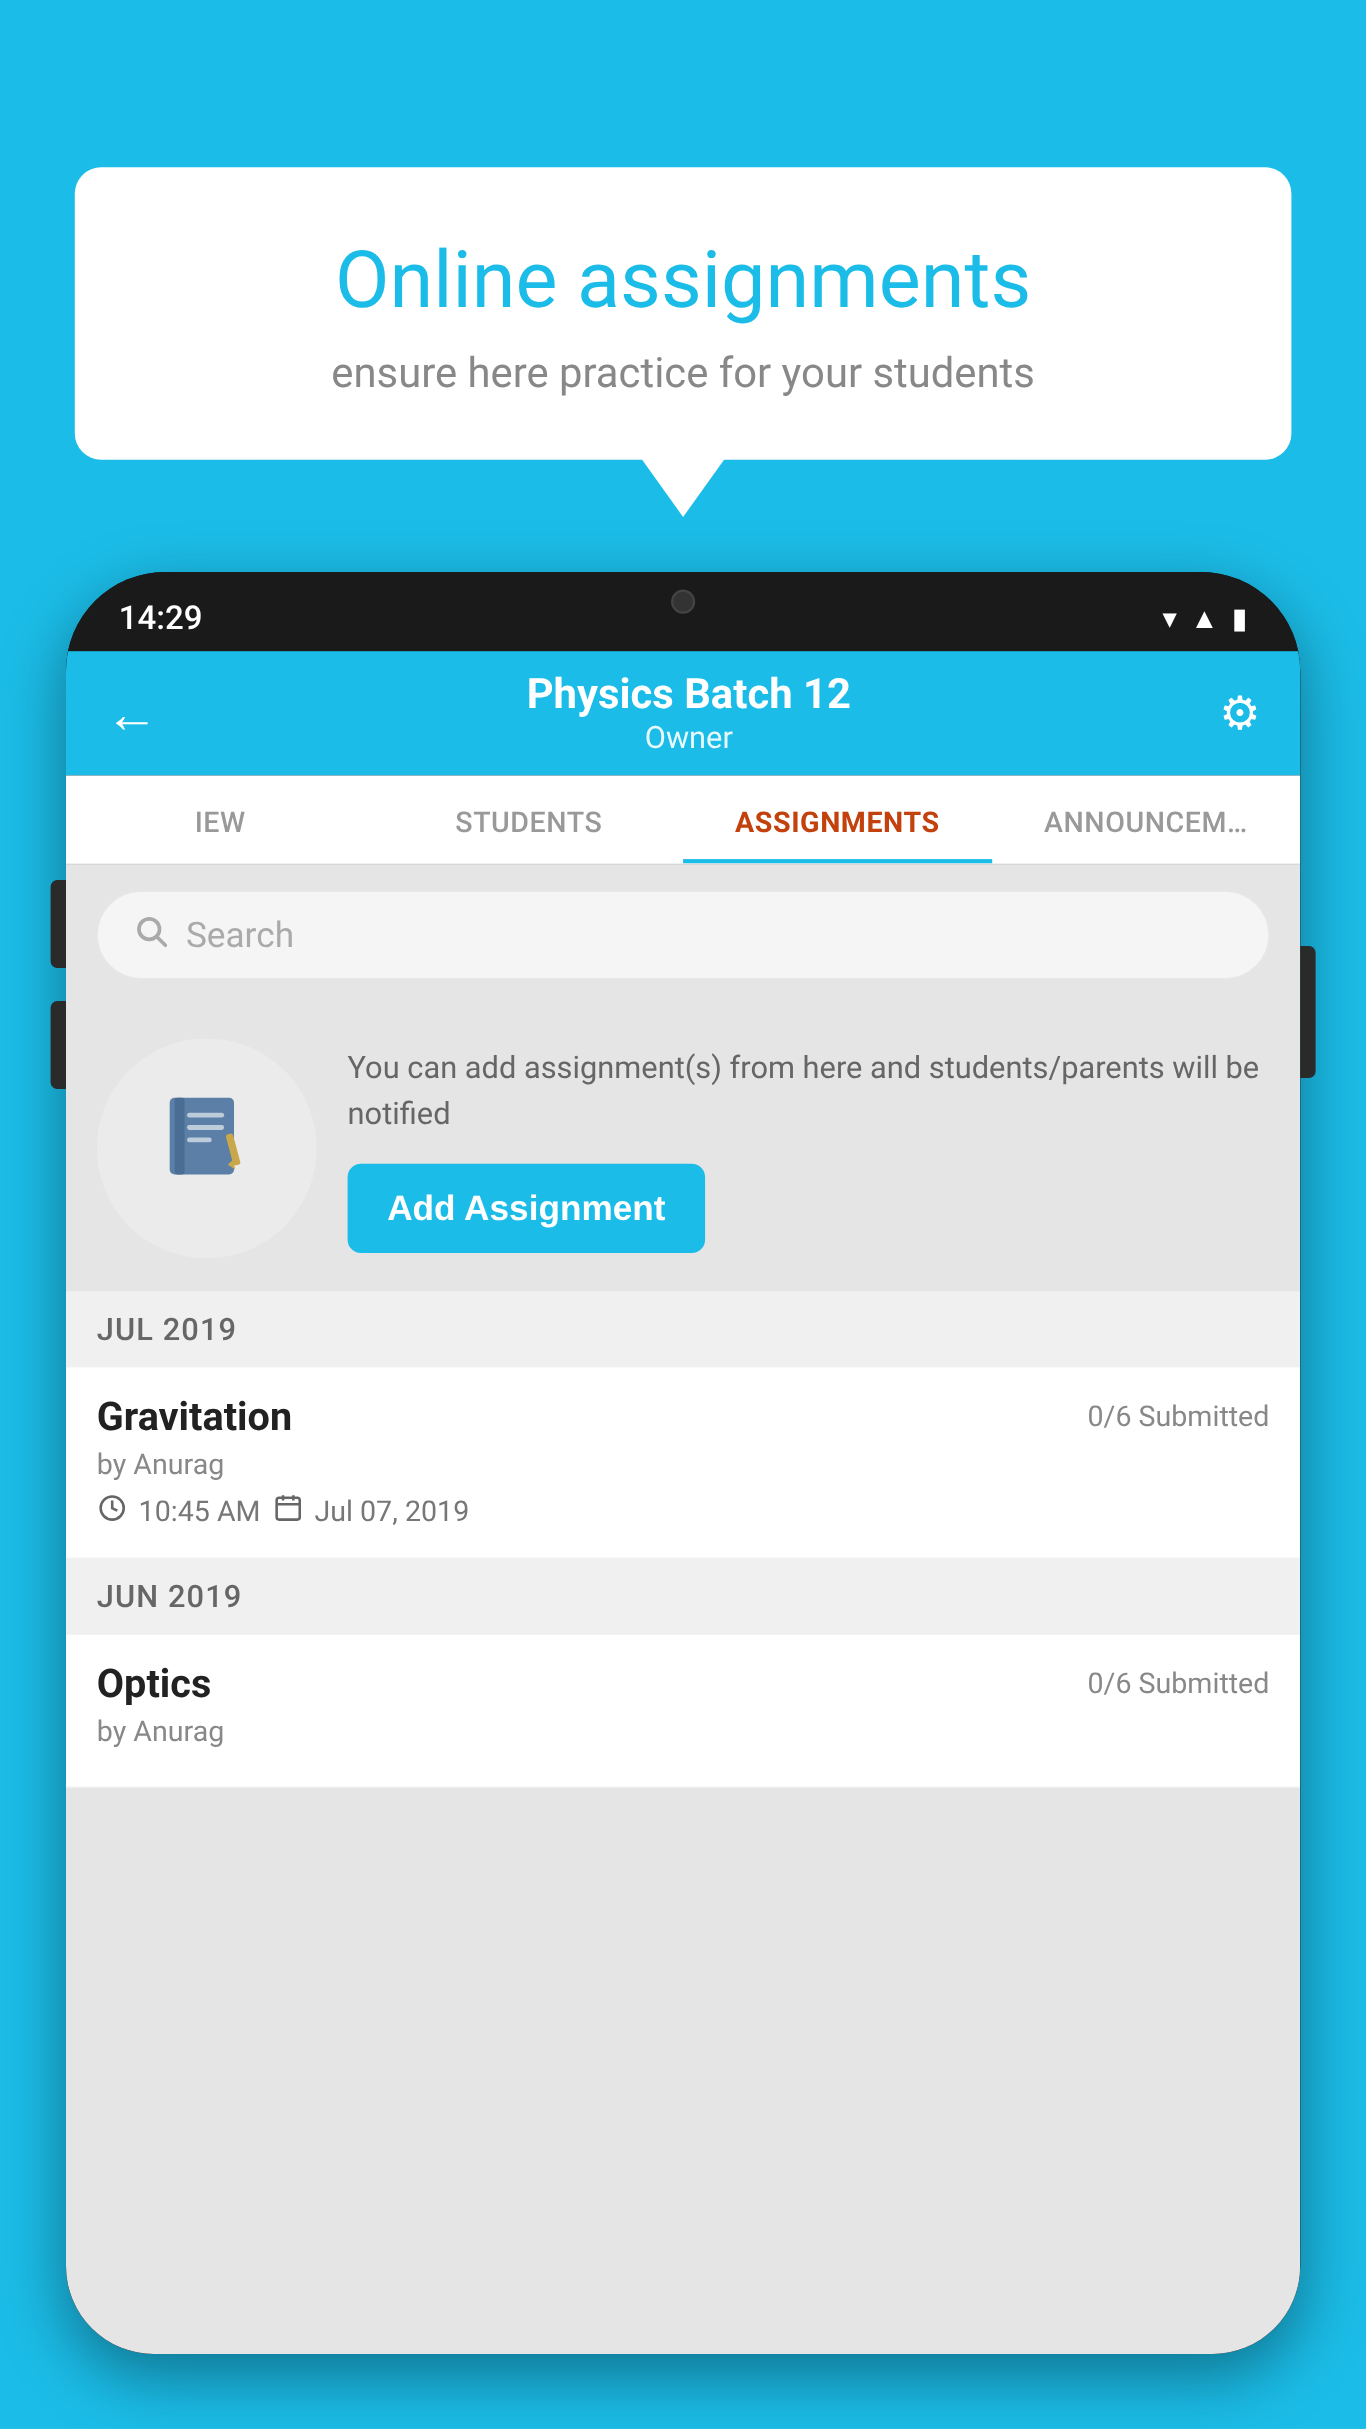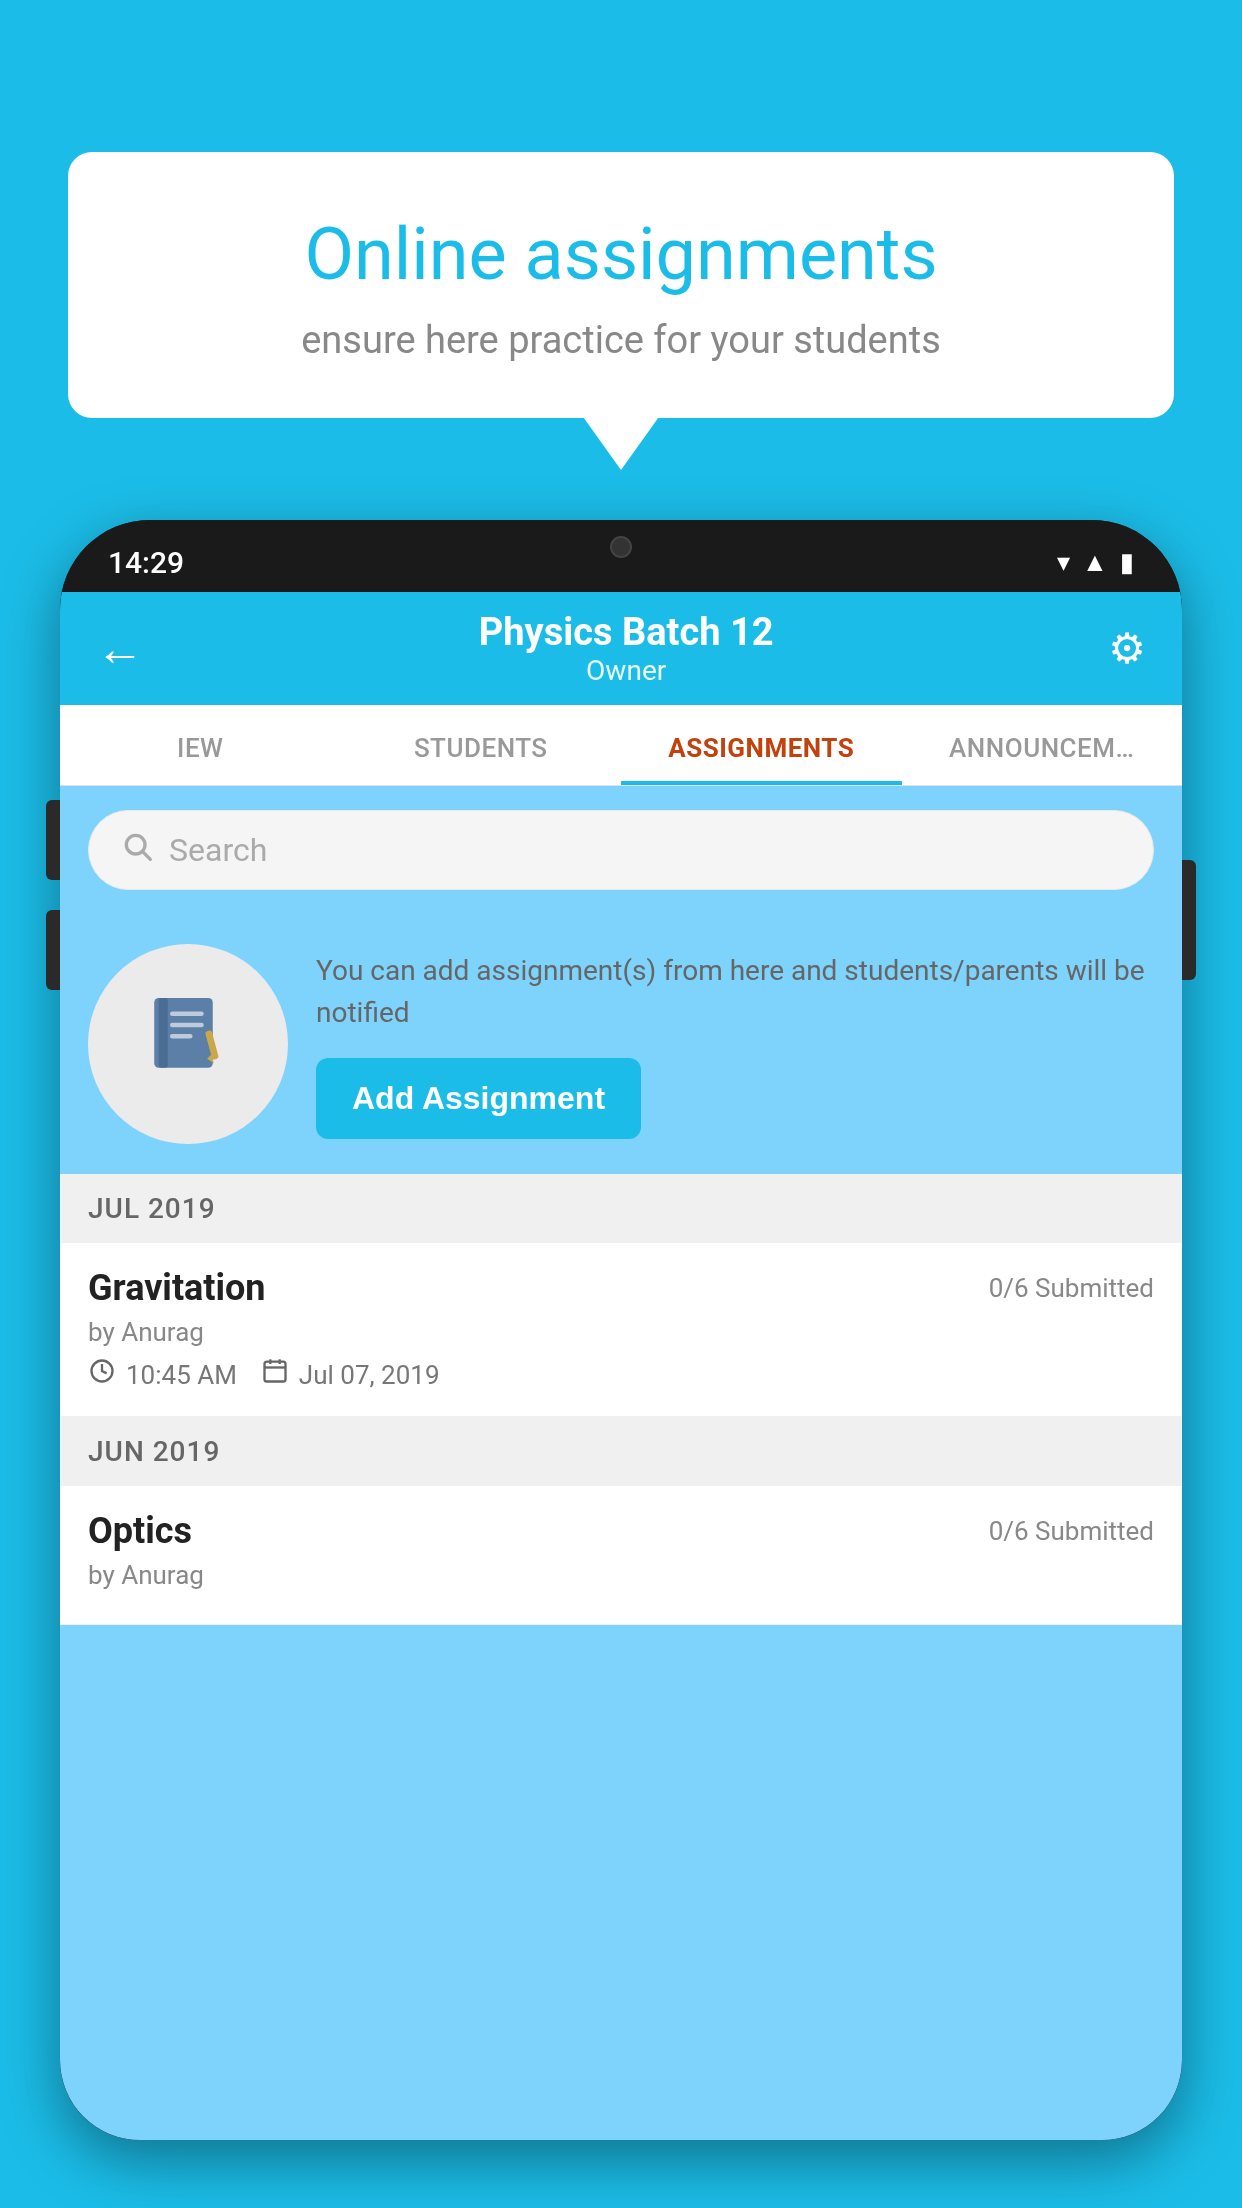--- a/index.html
+++ b/index.html
@@ -195,21 +195,21 @@
       position: absolute;
       bottom: 0;
       left: 0;
       right: 0;
       height: 4px;
       background: #1BBDE8;
     }
 
     
     .phone-content {
-      background: #7dd3fc;
+      background: #e5e5e5;
       overflow: hidden;
       border-radius: 0 0 68px 68px;
       height: calc(1620px - 72px - 88px - 92px);
     }
 
     
     .search-bar {
       margin: 24px 28px;
       background: #f5f5f5;
       border-radius: 40px;
@@ -313,21 +313,21 @@
 
     .assignment-by {
       font-size: 26px;
       color: #888;
       margin-bottom: 10px;
     }
 
     .assignment-meta {
       display: flex;
       align-items: flex-start;
-      gap: 24px;
+      gap: 11px;
     }
 
     .meta-item {
       display: flex;
       align-items: center;
       gap: 10px;
       font-size: 26px;
       color: #777;
     }
 

